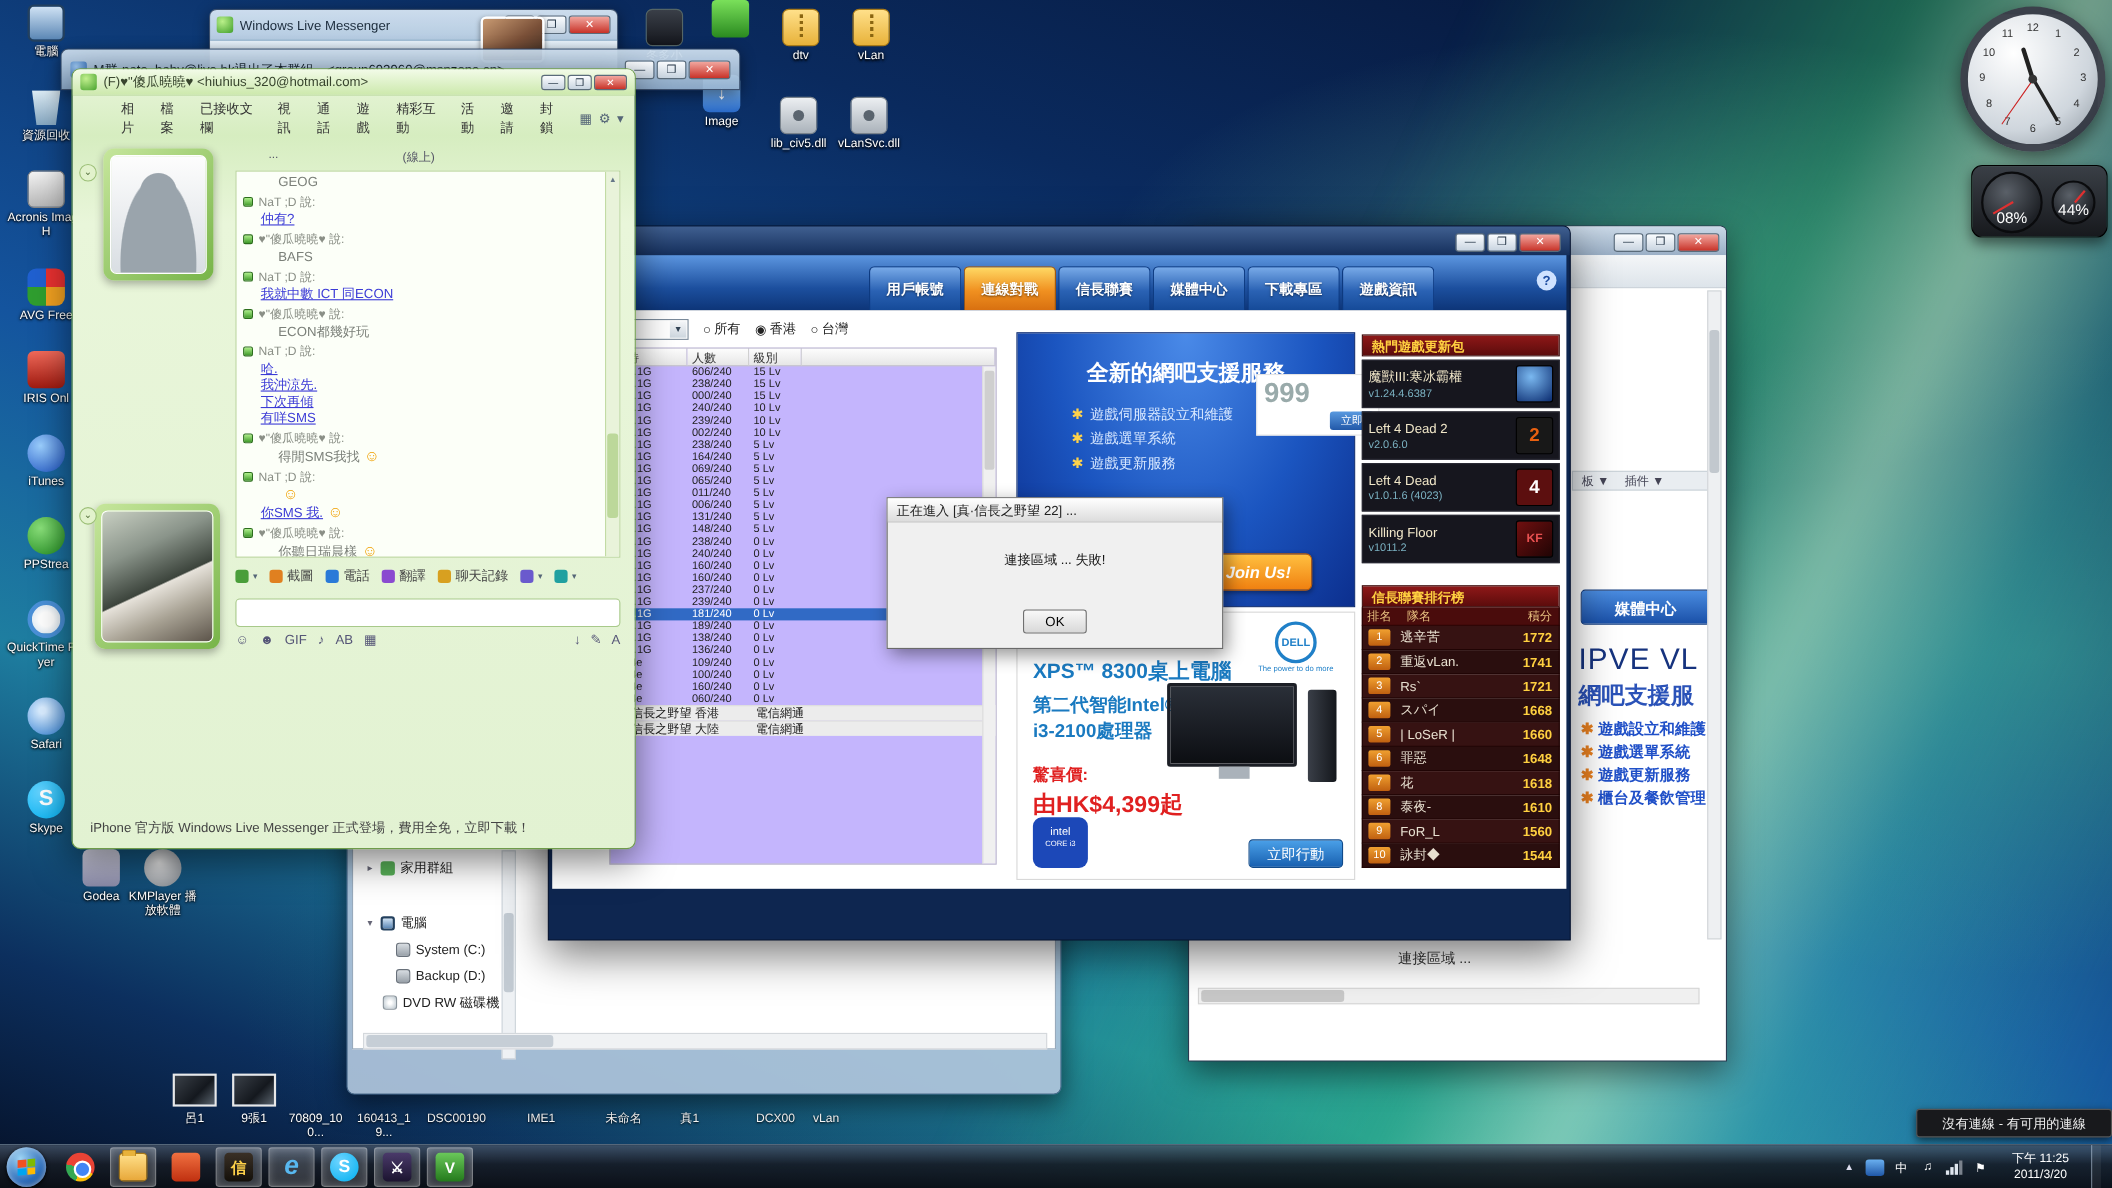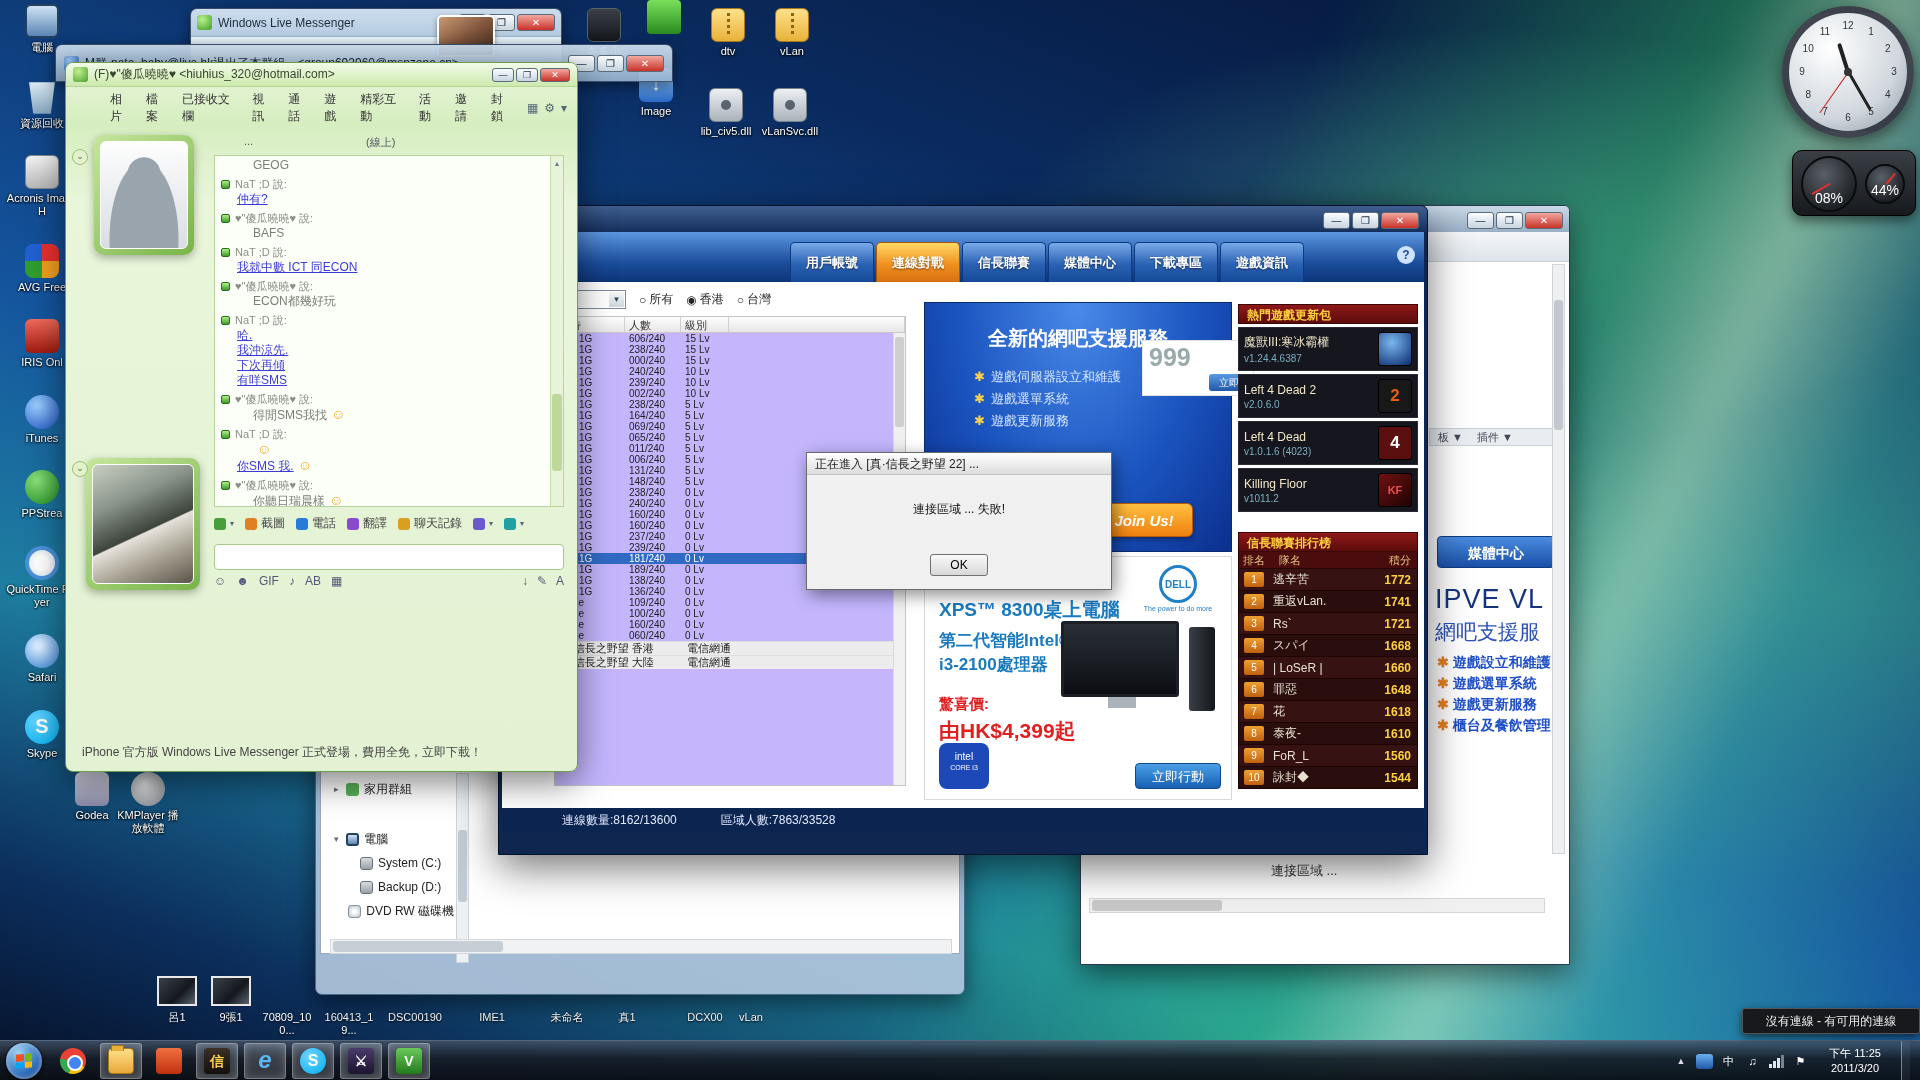--- a/index.html
+++ b/index.html
@@ -103,21 +103,21 @@
   .browser{position:absolute;left:1080px;top:205px;width:490px;height:760px;z-index:10;border-radius:6px 6px 0 0;
      background:#fff;border:1px solid #2a3a50;box-shadow:0 10px 30px rgba(0,0,0,.5)}
   .browser-title{height:26px;border-radius:5px 5px 0 0;background:linear-gradient(rgba(200,215,230,.96),rgba(148,170,194,.94));
      display:flex;justify-content:flex-end;align-items:center;padding:0 6px}
   .browser-tb{height:30px;background:linear-gradient(#f4f6f8,#dde4ea);border-bottom:1px solid #c8d0d8}
   .b-panelbar{position:absolute;left:348px;top:222px;width:132px;height:18px;background:#e9edf1;border:1px solid #c9d1d8;
      display:flex;gap:14px;padding:1px 8px;font-size:11px;color:#445}
   .b-media{position:absolute;left:356px;top:330px;width:118px;height:32px;border-radius:4px;color:#fff;font-weight:bold;font-size:14px;
      text-align:center;line-height:32px;background:linear-gradient(#4a8ce0,#1a50a8);border:1px solid #123c80}
   .b-h1{position:absolute;left:354px;top:378px;font-size:27px;font-weight:normal;color:#16337e;letter-spacing:1px}
-  .b-h2{position:absolute;left:354px;top:412px;font-size:21px;font-weight:normal;color:#2a52b8}
+  .b-h2{position:absolute;left:354px;top:412px;font-size:21px;font-weight:bold;color:#2a52b8}
   .b-bullets{position:absolute;left:356px;top:446px;font-size:14px;font-weight:bold;color:#2050c8;line-height:21px}
   .b-bullets .st{color:#e88020;margin-right:4px}
   .b-status{position:absolute;left:190px;top:656px;font-size:13px;color:#333}
   .b-hscroll{position:absolute;left:8px;top:692px;width:456px;height:15px;background:#f0f0f0;border:1px solid #d6d6d6}
   .b-hscroll::after{content:"";position:absolute;top:1px;bottom:1px;left:2px;width:130px;background:#c8c8c8;border-radius:3px}
   .b-vscroll{position:absolute;right:4px;top:58px;bottom:110px;width:13px;background:#eef0f2;border:1px solid #d0d4d8}
   .b-vscroll::after{content:"";position:absolute;left:1px;right:1px;top:6%;height:22%;background:#c2c8ce;border-radius:3px}
   .b-zoom{position:absolute;left:0;bottom:0;width:100%;height:36px;background:linear-gradient(#f5f5f5,#e2e2e2);border-top:1px solid #c8c8c8;
      display:flex;justify-content:flex-end;align-items:center;gap:10px;padding-right:18px;font-size:12px;color:#444}
   .zoom-circle{width:17px;height:17px;border-radius:50%;border:1px solid #9aa2aa;background:linear-gradient(#fff,#dde2e6);
@@ -805,24 +805,20 @@
             <span class="rank-score">1560</span>
           </div>
           <div class="rank-row">
             <span class="rank-badge">10</span>
             <span class="rank-name">詠封◆</span>
             <span class="rank-score">1544</span>
           </div>
         </div>
     </div>
   </div>
-  <div class="game-status">
-    <span>連線數量:8162/13600</span>
-    <span>區域人數:7863/33528</span>
-  </div>
 </div>
 
 <div class="dialog">
   <div class="dialog-title">正在進入 [真·信長之野望 22] ...</div>
   <div class="dialog-msg">連接區域 ... 失敗!</div>
   <div class="dialog-ok">OK</div>
 </div>
 
 <div class="chat">
   <div class="chat-title small-btns">

